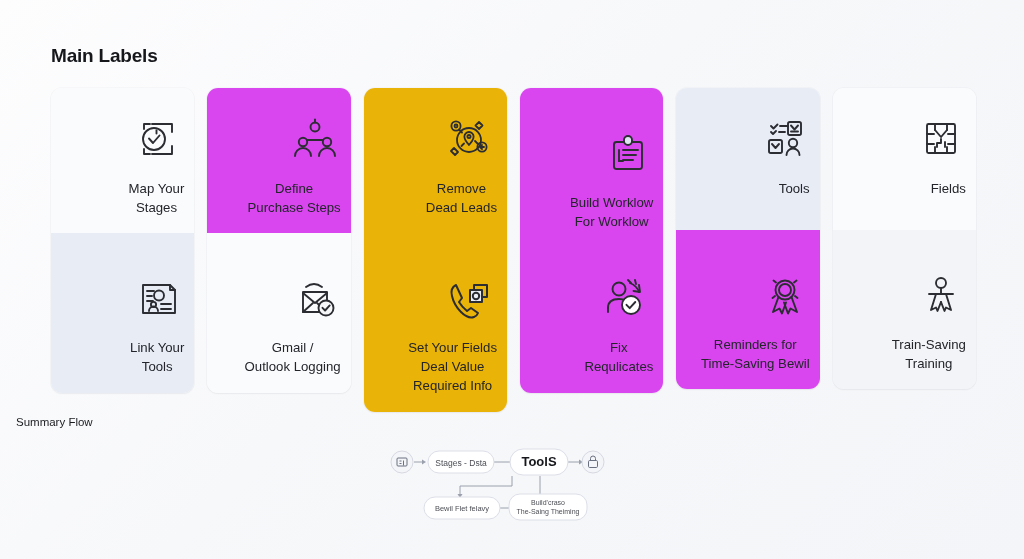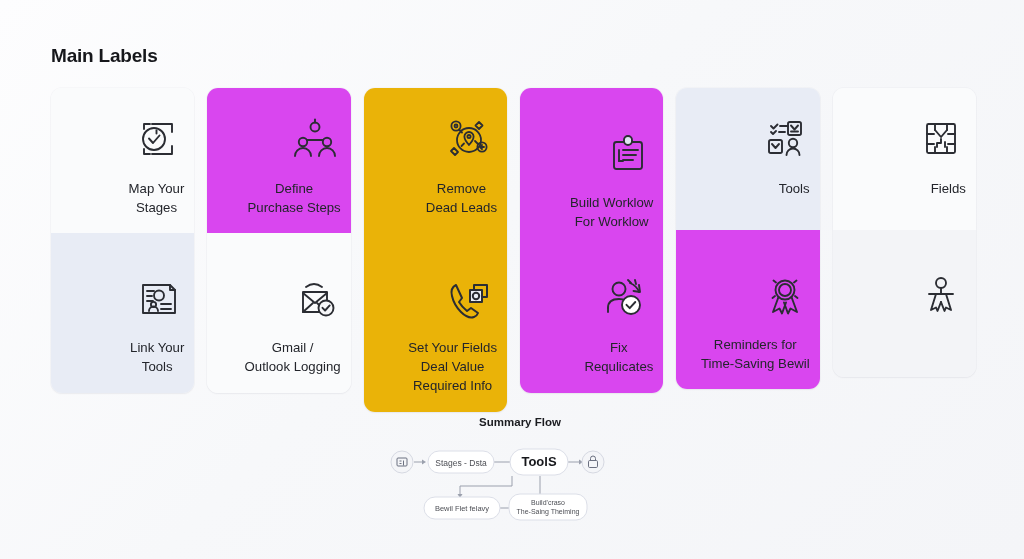--- a/index.html
+++ b/index.html
@@ -82,23 +82,22 @@
     white-space: pre-line;
     font-weight: 400;
   }
 
   
   .flow-title {
     position: absolute;
     left: 16px;
     right: 0;
     top: 416px;
-    text-align: center;
     font-size: 11.5px;
-    font-weight: bold;
+    font-weight: normal;
     color: #1b1c20;
   }
   .flow {
     position: absolute;
     left: 0;
     right: 0;
     top: 440px;
     height: 100px;
   }
   .flow svg { display: block; margin: 0 auto; }
@@ -298,20 +297,22 @@
     <div class="cell bottom bg-soft">
       <div class="icon-wrap">
         <svg width="50" height="48" viewBox="0 0 50 48" fill="none" stroke="#2b2d33" stroke-width="1.9" stroke-linecap="round" stroke-linejoin="round">
           <circle cx="25" cy="12" r="5"></circle>
           <path d="M13 23 h24"></path>
           <path d="M20 23 l-5 16 l5 -2.5 l1.5 3.5 l3.5 -9"></path>
           <path d="M30 23 l5 16 l-5 -2.5 l-1.5 3.5 l-3.5 -9"></path>
           <path d="M25 17 v6"></path>
         </svg>
       </div>
+      <div class="cell-label">Train-Saving
+Training</div>
     </div>
   </div>
 
 </div>
 
 <div class="flow-title">Summary Flow</div>
 
 <div class="flow">
   <svg width="260" height="100" viewBox="0 0 260 100">
 

